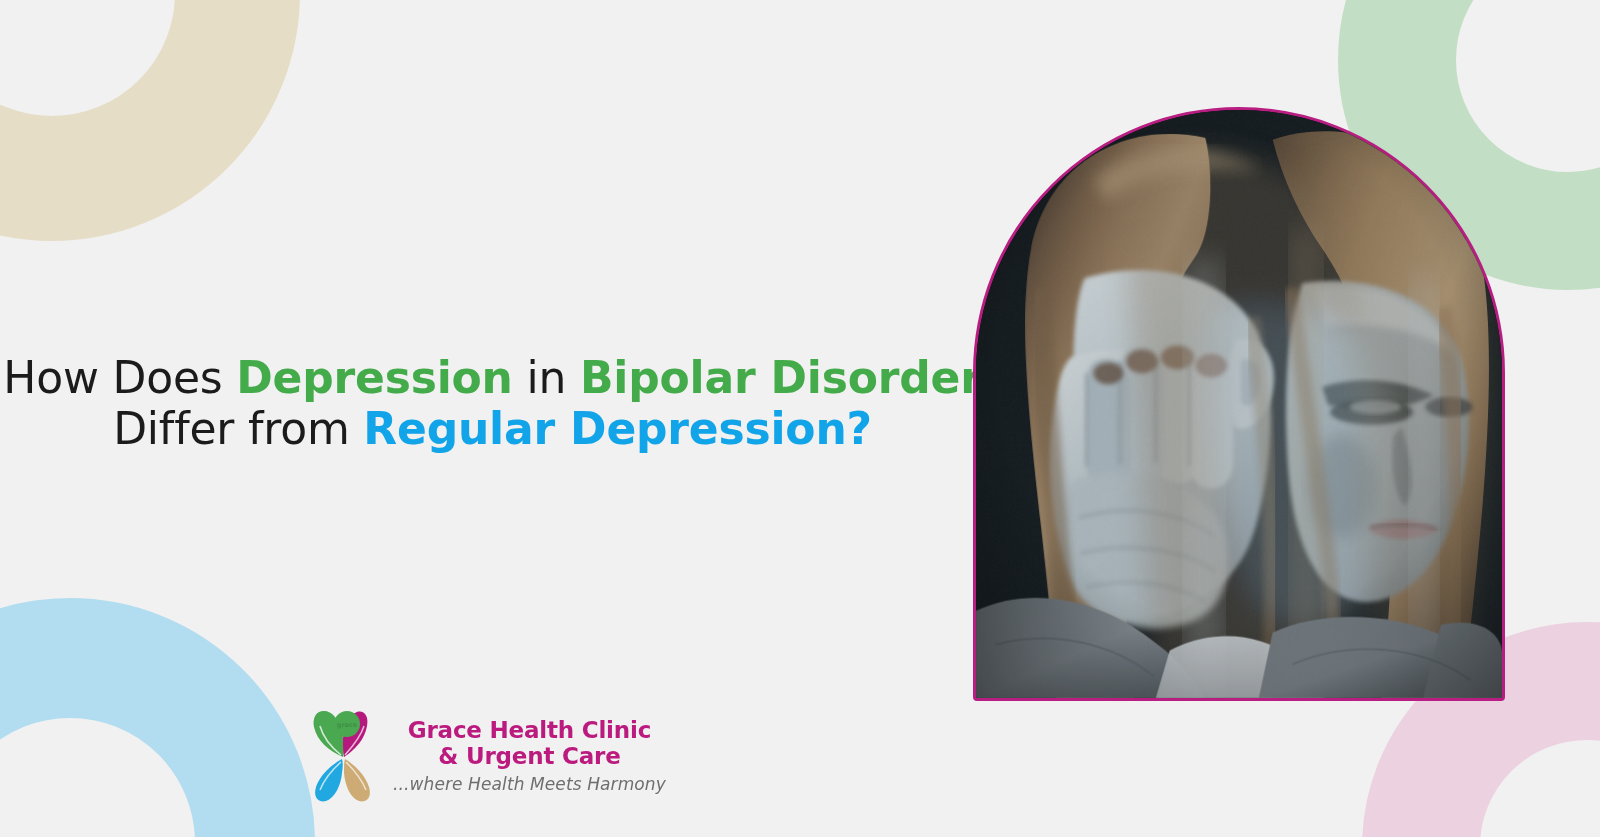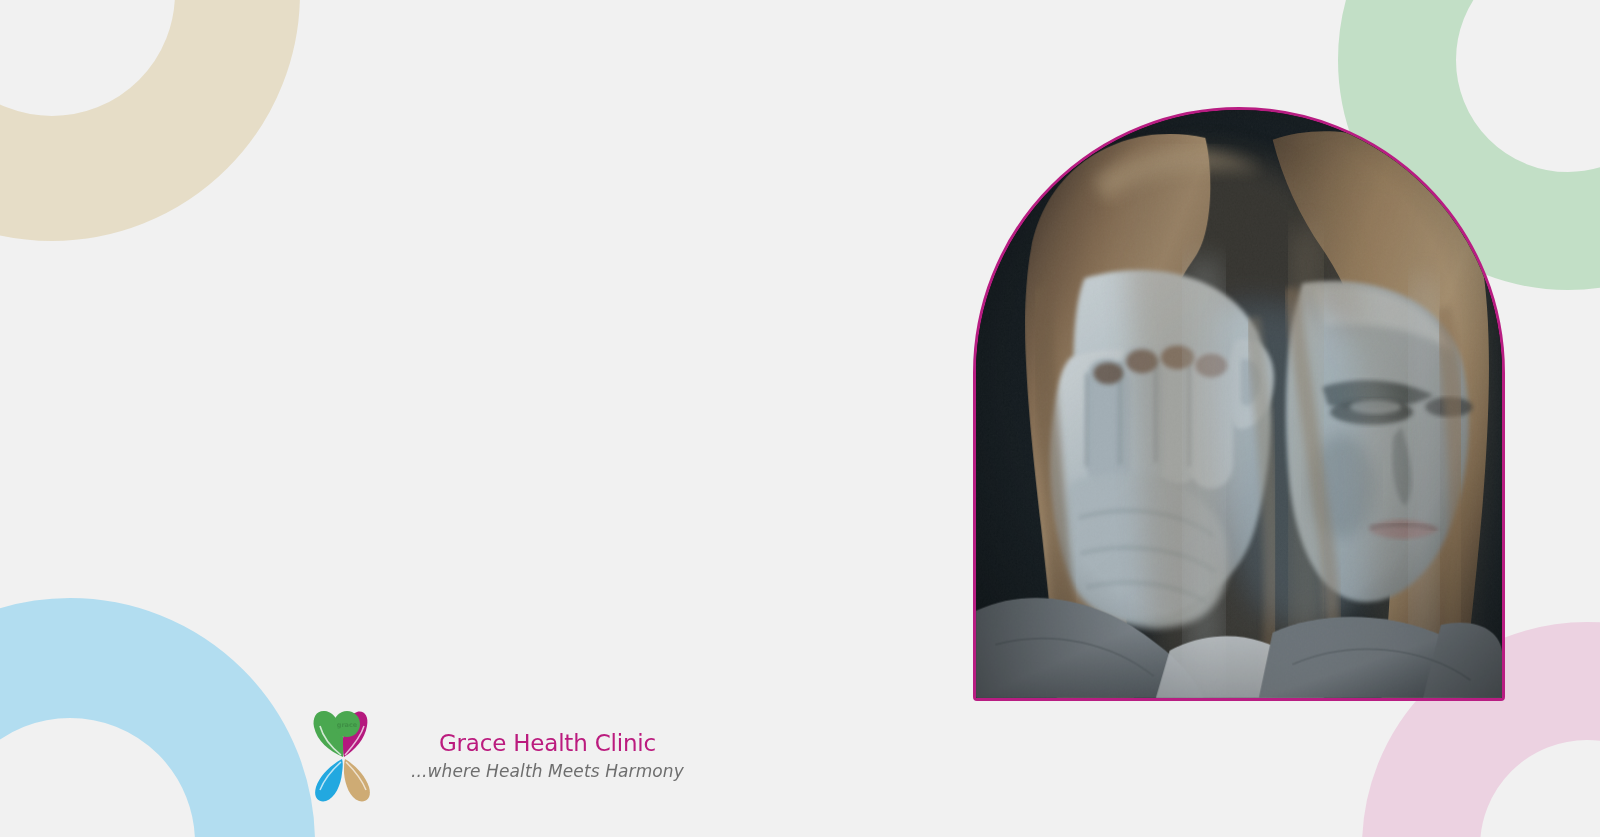--- a/index.html
+++ b/index.html
@@ -108,34 +108,34 @@
     height: 100%;
   }
 
   
   #brand {
     position: absolute;
     left: 307px;
     top: 705px;
     display: flex;
     align-items: center;
-    gap: 32px;
+    gap: 14px;
   }
   #brand-mark {
     width: 72px;
     height: 98px;
     flex: none;
   }
   #brand-text {
     padding-top: 4px;
   }
   .brand-line {
     display: block;
     color: #bb1b7e;
-    font-weight: 400;
+    font-weight: 700;
     font-size: 23px;
     line-height: 1.12;
     letter-spacing: -0.2px;
     text-align: center;
   }
   #brand-tagline {
     display: block;
     margin-top: 4px;
     color: #6e6e6e;
     font-style: italic;
@@ -147,20 +147,24 @@
 </head>
 <body>
 
 <div id="stage">
 
   <div class="ring ring-tl"></div>
   <div class="ring ring-tr"></div>
   <div class="ring ring-bl"></div>
   <div class="ring ring-br"></div>
 
+  <div id="headline">
+    <span class="hl-line"><span class="hl-plain">How Does </span><span class="hl-green">Depression</span><span class="hl-plain"> in </span><span class="hl-green">Bipolar Disorder</span></span>
+    <span class="hl-line"><span class="hl-plain">Differ from </span><span class="hl-blue">Regular Depression?</span></span>
+  </div>
 
   <div id="photo-frame">
     <div id="photo-art">
       <svg viewBox="0 0 532 594" preserveAspectRatio="xMidYMid slice" aria-hidden="true">
         <defs>
           <linearGradient id="bgDark" x1="0" y1="0" x2="1" y2="1">
             <stop offset="0%" stop-color="#0c1114"></stop>
             <stop offset="55%" stop-color="#11181c"></stop>
             <stop offset="100%" stop-color="#1b2226"></stop>
           </linearGradient>
@@ -367,17 +371,18 @@
         <path d="M38 54 C 48 60, 58 70, 62 82 C 65 92, 60 98, 52 96
                  C 43 93, 38 80, 37 68 C 37 61, 37 57, 38 54 Z" fill="#ceab74"></path>
         <path d="M39 57 C 47 65, 55 75, 59 85" stroke="#ffffff" stroke-width="1.5" fill="none" opacity="0.65"></path>
 
         <circle cx="40" cy="19" r="13" fill="#4aa850"></circle>
         <text x="40" y="22" text-anchor="middle" font-family="DejaVu Sans, sans-serif" font-size="6.5" font-weight="700" fill="#3f8f45">grace</text>
       </svg>
     </div>
     <div id="brand-text">
       <span class="brand-line">Grace Health Clinic</span>
+      <span class="brand-line">&amp; Urgent Care</span>
       <span id="brand-tagline">...where Health Meets Harmony</span>
     </div>
   </div>
 
 </div>
 
 </body></html>

